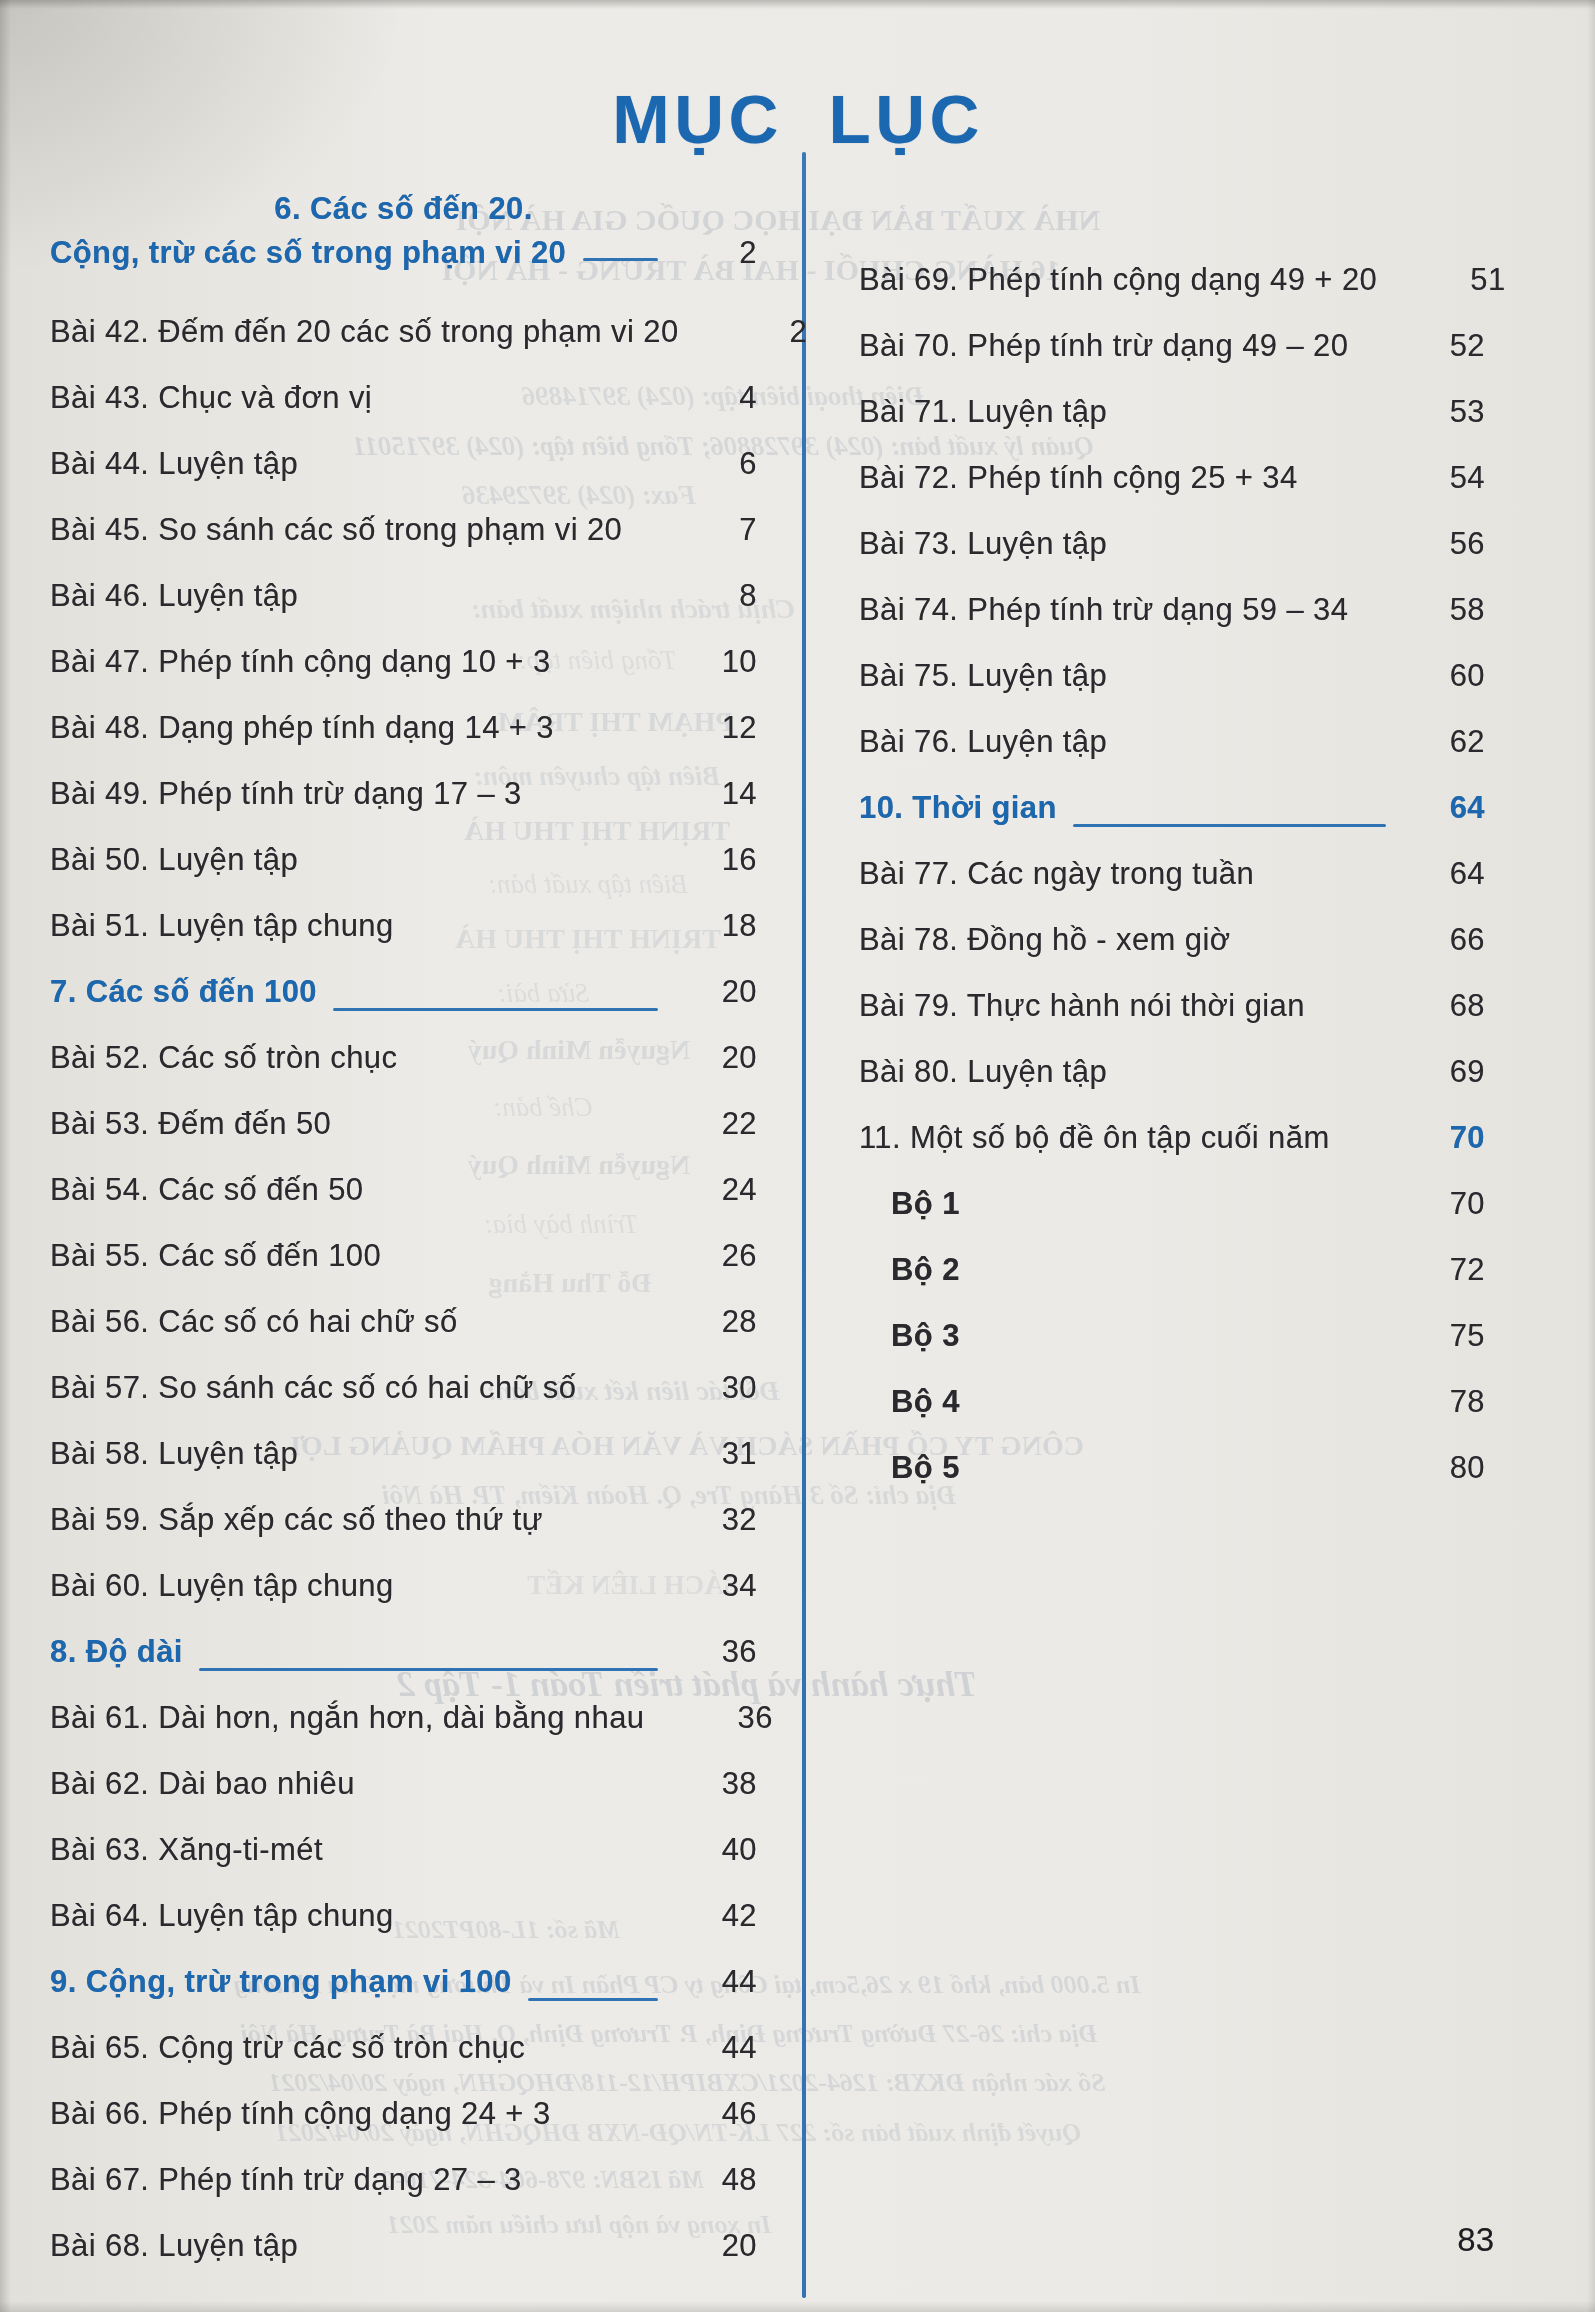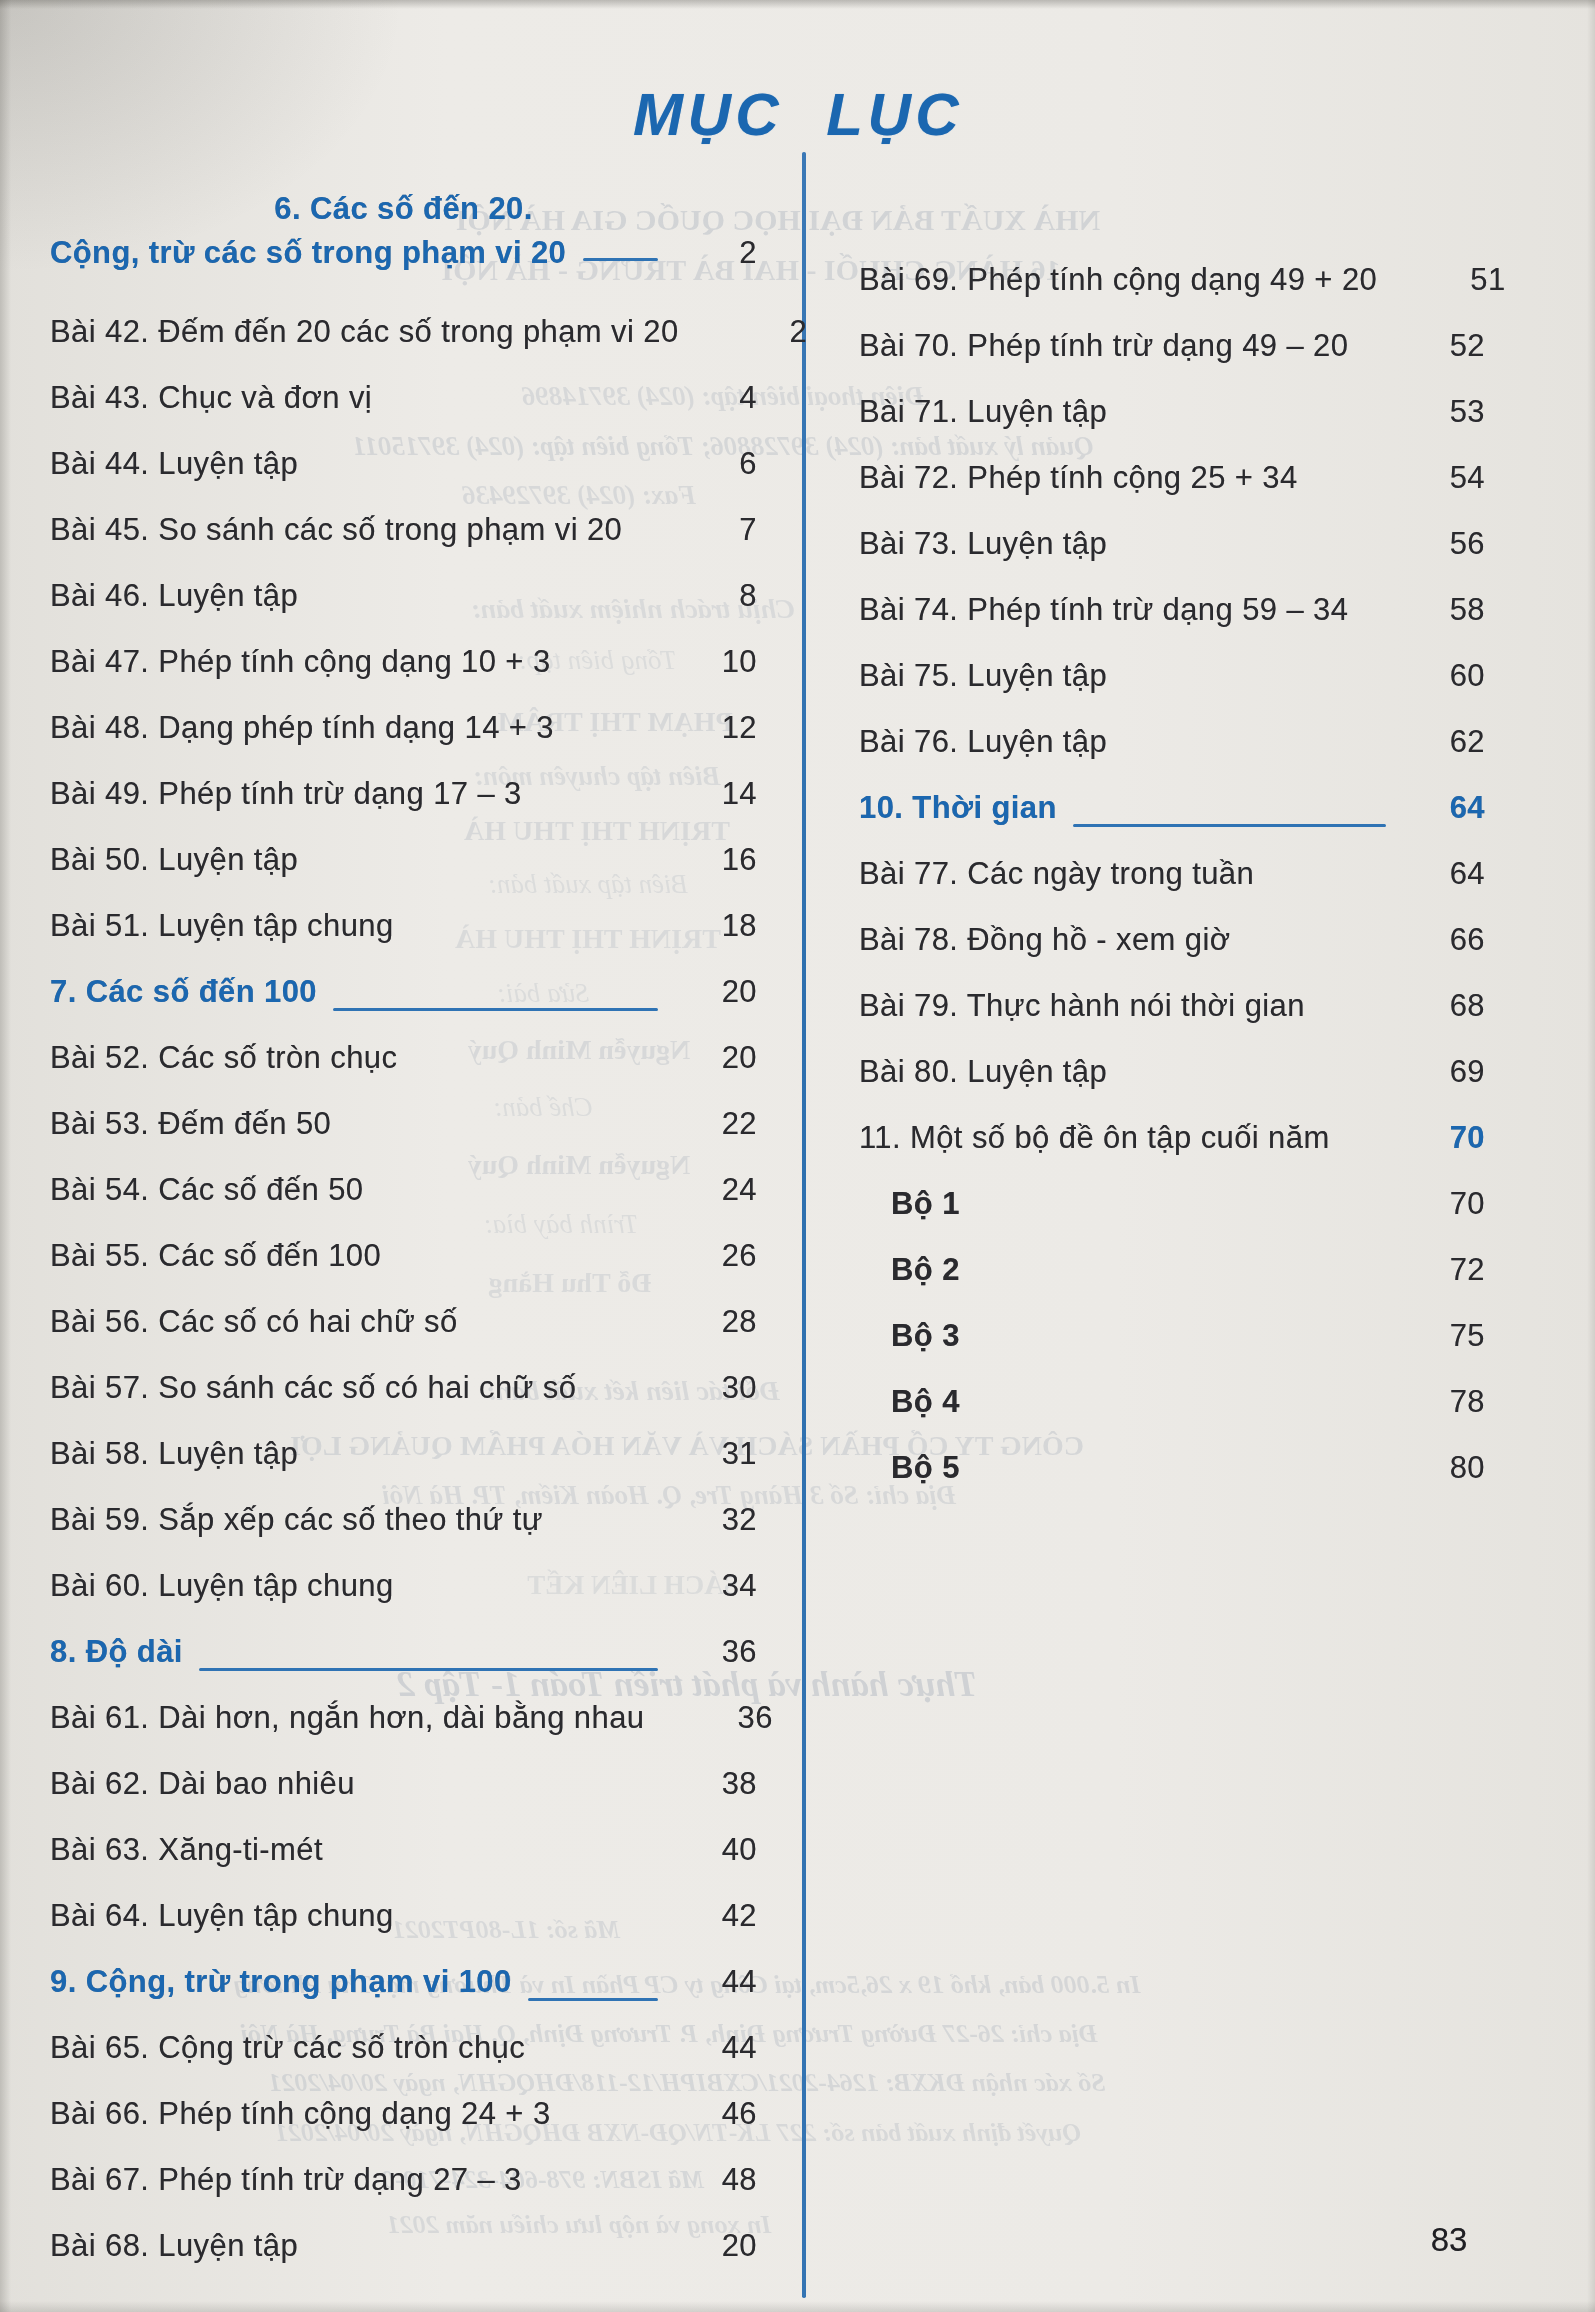--- a/index.html
+++ b/index.html
@@ -31,24 +31,23 @@
     position:absolute;text-align:center;color:var(--ghost);
     transform:scaleX(-1);white-space:nowrap;
     filter:blur(0.5px);
   }
   .ghost.serif{font-family:"Liberation Serif",serif;}
   .ghost.b{font-weight:700;}
   .ghost.i{font-style:italic;}
   
   .title{
     position:absolute;top:80px;left:0;width:100%;text-align:center;z-index:2;
-    font-size:60px;font-weight:700;color:var(--accent);
+    font-size:69px;font-weight:700;color:var(--accent);
     letter-spacing:4.5px;word-spacing:22px;
     text-shadow:0 0 0.9px rgba(27,103,176,.45);
-    font-style:italic;
   }
   
   .divider{
     position:absolute;left:802px;top:152px;width:3.6px;height:2146px;
     background:linear-gradient(180deg,#3a78b6,#2d6fae 40%,#3474b3);
     border-radius:1.8px;z-index:2;
   }
   
   .col{position:absolute;z-index:2;}
   #col-left{left:50px;top:188px;width:707px;}
@@ -65,21 +64,21 @@
     align-self:flex-end;margin:0 23.5px 13.6px 16.3px;border-radius:1.8px;
   }
   .row .leader.hidden{border-bottom-color:transparent;}
   .row .page{min-width:76px;text-align:right;white-space:nowrap;}
   .row.section .label, .row.section-line .label{color:var(--accent);font-weight:700;}
   .row.entry-bold .label{font-weight:700;margin-left:32px;}
   .row .page.accent{color:var(--accent);font-weight:700;}
   
   .folio{
     position:absolute;left:1404px;top:2221px;width:90px;z-index:2;
-    font-size:33px;color:#1f1f23;text-align:center;
+    font-size:33px;color:#1f1f23;text-align:right;
     text-shadow:0 0 0.5px rgba(42,42,46,.5);
   }
 </style>
 </head>
 <body>
 
 <div id="page">
   <div id="ghost-layer">
       <div class="ghost serif b" style="top: 203px; left: 145px; width: 1266px; font-size: 30px; opacity: 0.28;">NHÀ XUẤT BẢN ĐẠI HỌC QUỐC GIA HÀ NỘI</div>
       <div class="ghost serif b" style="top: 253px; left: 118px; width: 1266px; font-size: 30px; opacity: 0.26;">16 HÀNG CHUỐI - HAI BÀ TRƯNG - HÀ NỘI</div>

